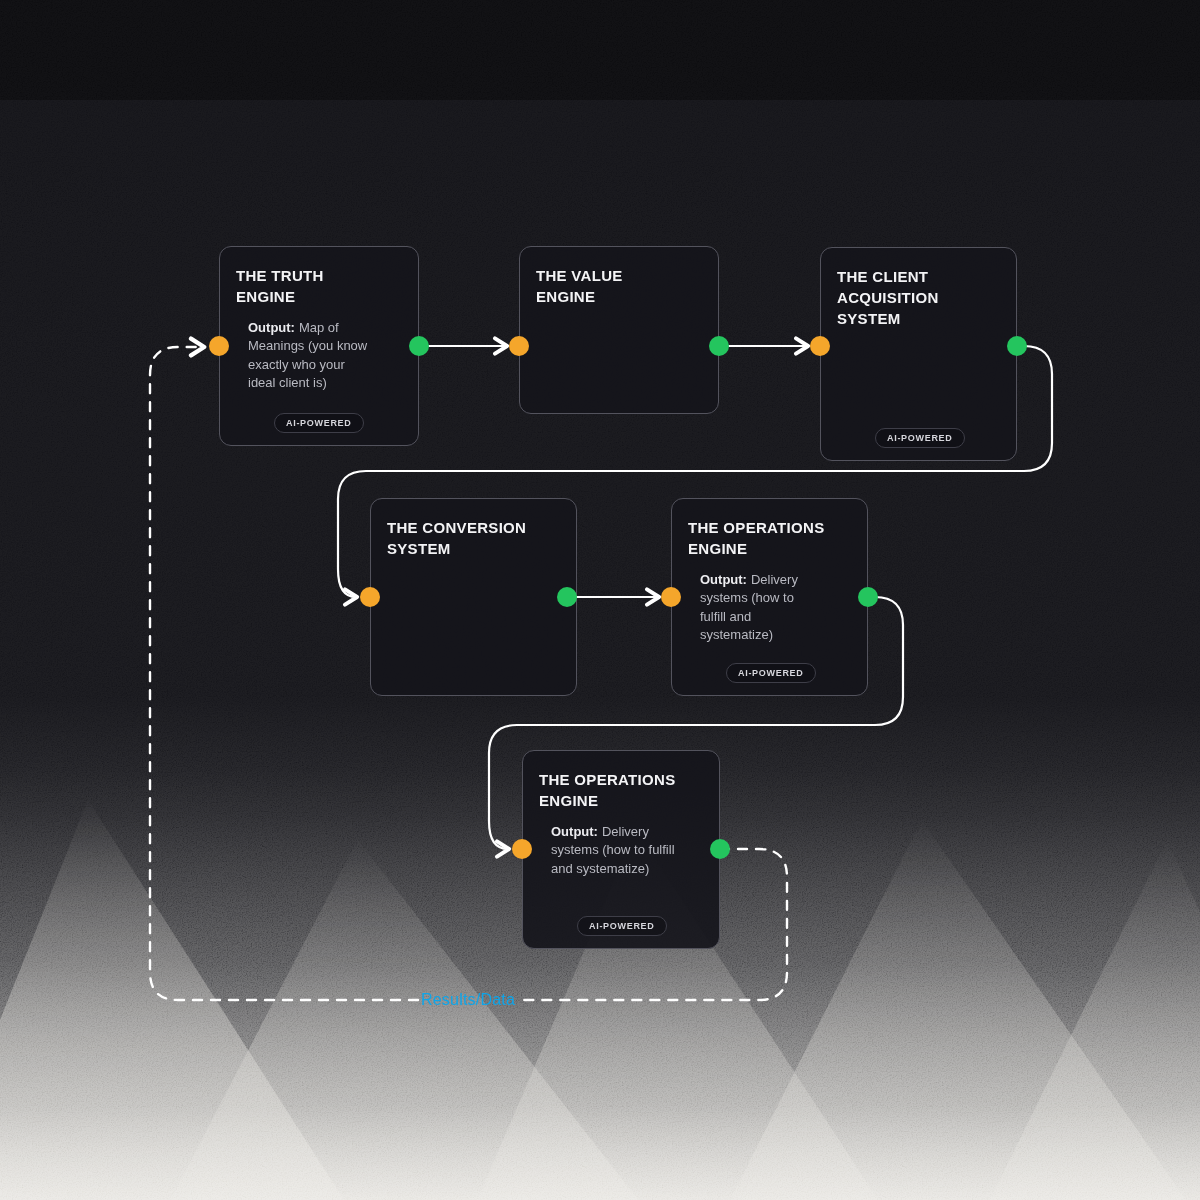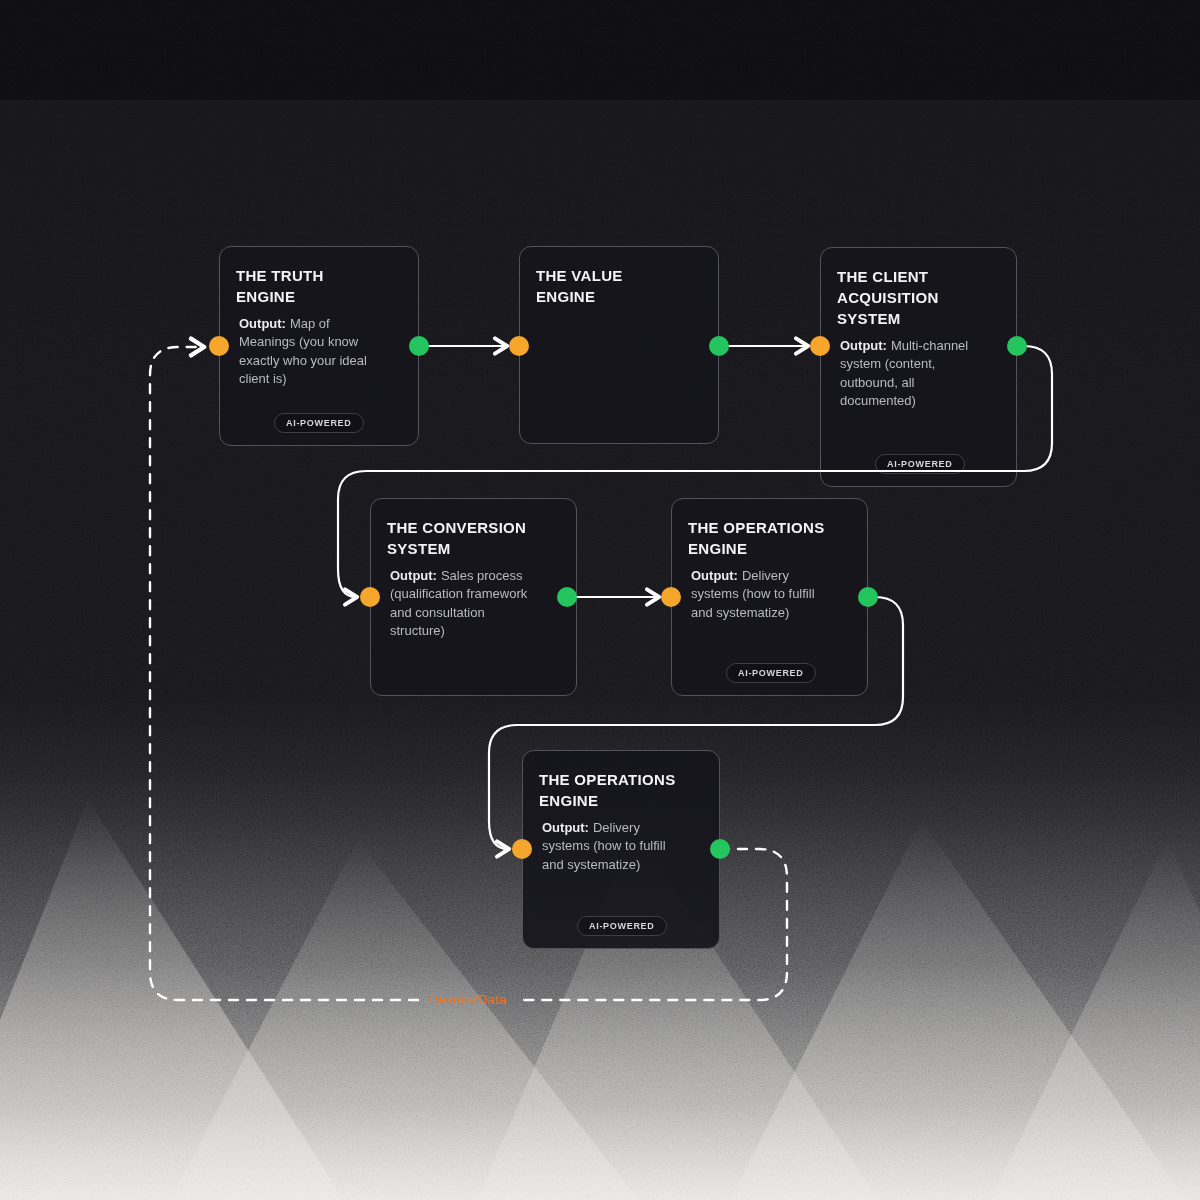--- a/index.html
+++ b/index.html
@@ -24,39 +24,39 @@
       background:linear-gradient(to bottom,rgba(205,202,196,0) 0%,rgba(205,202,196,.5) 55%,rgba(216,213,207,.8) 100%);}
   .glow{position:absolute;left:0;right:0;bottom:0;height:430px;
       background:linear-gradient(to top,rgba(224,221,214,.95) 0%,rgba(190,188,182,.55) 22%,rgba(122,121,118,.22) 55%,rgba(80,80,78,0) 100%);}
 
   .noise{position:absolute;inset:0;z-index:3;pointer-events:none;}
 
   
   .node{position:absolute;z-index:5;background:rgba(21,21,27,.92);
         border:1px solid #53535d;border-radius:12px;padding:18px 32px 14px 16px;box-sizing:border-box;}
   .node-1{left:219px;top:246px;width:200px;height:200px;}
-  .node-2{left:519px;top:246px;width:200px;height:198px;}
-  .node-3{left:820px;top:247px;width:197px;height:240px;}
+  .node-2{left:519px;top:246px;width:200px;height:168px;}
+  .node-3{left:820px;top:247px;width:197px;height:214px;}
   .node-4{left:370px;top:498px;width:207px;height:198px;}
   .node-5{left:671px;top:498px;width:197px;height:198px;}
   .node-6{left:522px;top:750px;width:198px;height:199px;}
   .node-title{color:#f4f4f6;font-size:15px;font-weight:700;letter-spacing:.3px;line-height:1.4;margin-bottom:8px;}
-  .node-body{color:#b9bac2;font-size:13px;line-height:1.42;margin:3px;}
+  .node-body{color:#b9bac2;font-size:13px;line-height:1.42;margin:12px;}
   .out-label{color:#ececf0;font-weight:700;margin-right:4px;}
   .badge{position:absolute;left:14px;bottom:12px;border:1px solid #3e3e48;border-radius:999px;
          padding:4px 11px;font-size:9px;font-weight:700;letter-spacing:.7px;color:#d6d6dc;background:rgba(10,10,14,.4);margin-left:40px;}
   .badge:empty{display:none;}
 
   
   .wires{position:absolute;inset:0;z-index:6;pointer-events:none;}
   .wire{fill:none;stroke-width:2.2;stroke-linecap:round;}
   .wire.dashed{stroke-dasharray:9 9;stroke-width:2.4;}
 
   .loop-label{position:absolute;left:468px;top:1000px;transform:translate(-50%,-52%);
-              z-index:7;color:#f97316;font-size:13px;letter-spacing:.2px;}
+              z-index:7;color:#0ea5e9;font-size:16px;letter-spacing:.2px;}
 </style>
 </head>
 <body>
 
 <div class="canvas-bg"></div>
 <div class="topbar"></div>
 
 <div class="fog">
   <div class="beam b1"></div>
   <div class="beam b2"></div>
@@ -92,27 +92,25 @@
   <p class="node-body"><span class="out-label">Output:</span><span>Map of Meanings (you know exactly who your ideal client is)</span></p>
   <div class="badge">AI-POWERED</div>
 </div>
 
 <div class="node node-2">
   <div class="node-title">THE VALUE ENGINE</div>
 </div>
 
 <div class="node node-3">
   <div class="node-title">THE CLIENT ACQUISITION SYSTEM</div>
-  <p class="node-body"><span class="out-label">Output:</span><span>Multi-channel system (content, outbound, all documented)</span></p>
   <div class="badge">AI-POWERED</div>
 </div>
 
 <div class="node node-4">
   <div class="node-title">THE CONVERSION SYSTEM</div>
-  <p class="node-body"><span class="out-label">Output:</span><span>Sales process (qualification framework and consultation structure)</span></p>
 </div>
 
 <div class="node node-5">
   <div class="node-title">THE OPERATIONS ENGINE</div>
   <p class="node-body"><span class="out-label">Output:</span><span>Delivery systems (how to fulfill and systematize)</span></p>
   <div class="badge">AI-POWERED</div>
 </div>
 
 <div class="node node-6">
   <div class="node-title">THE OPERATIONS ENGINE</div>

